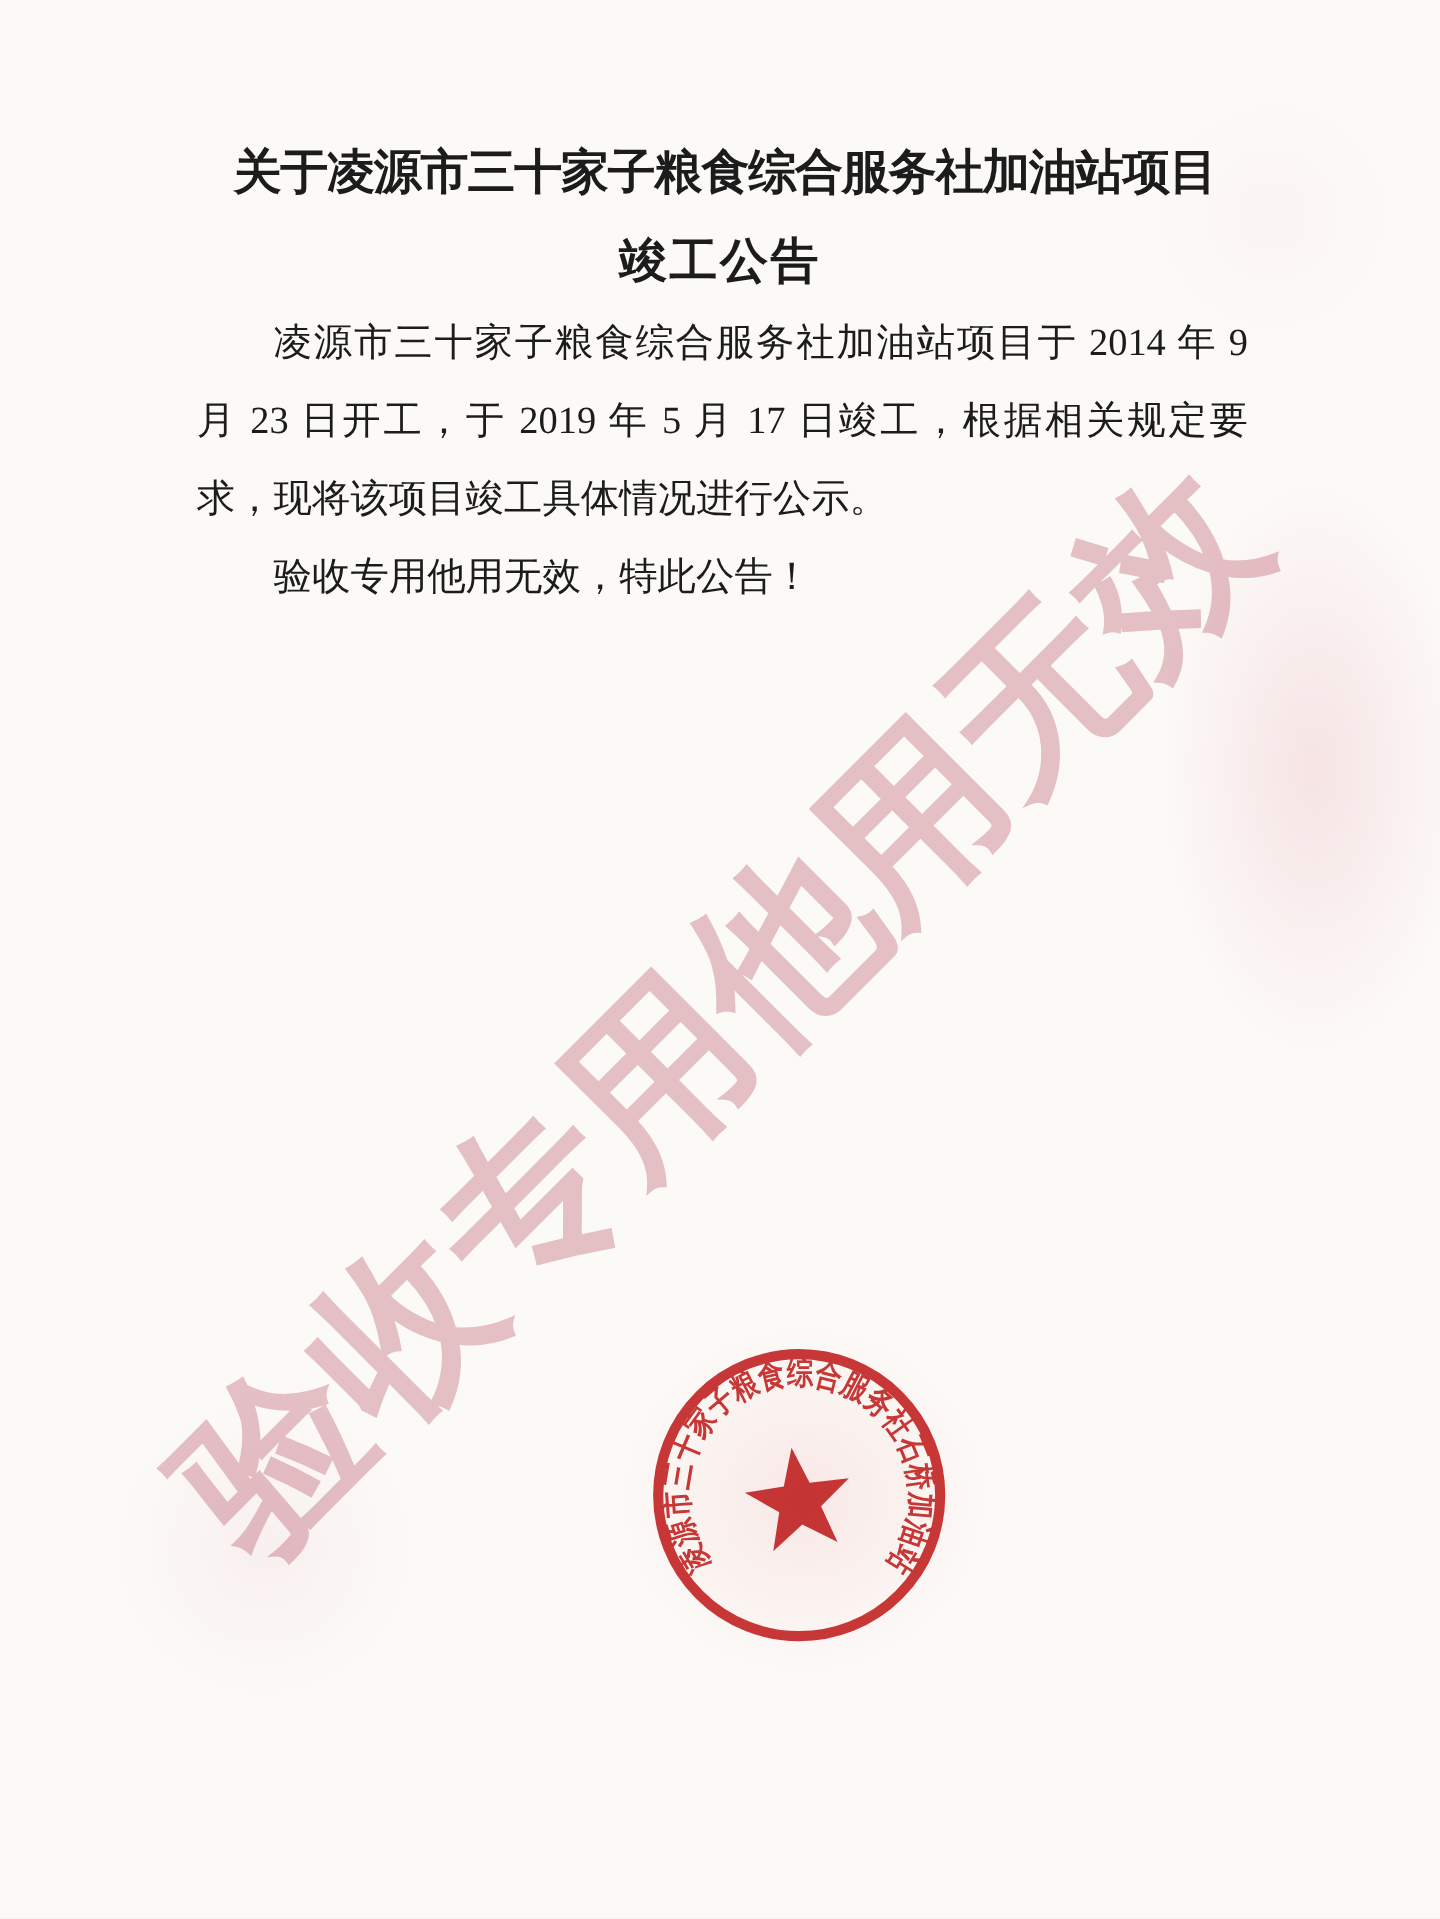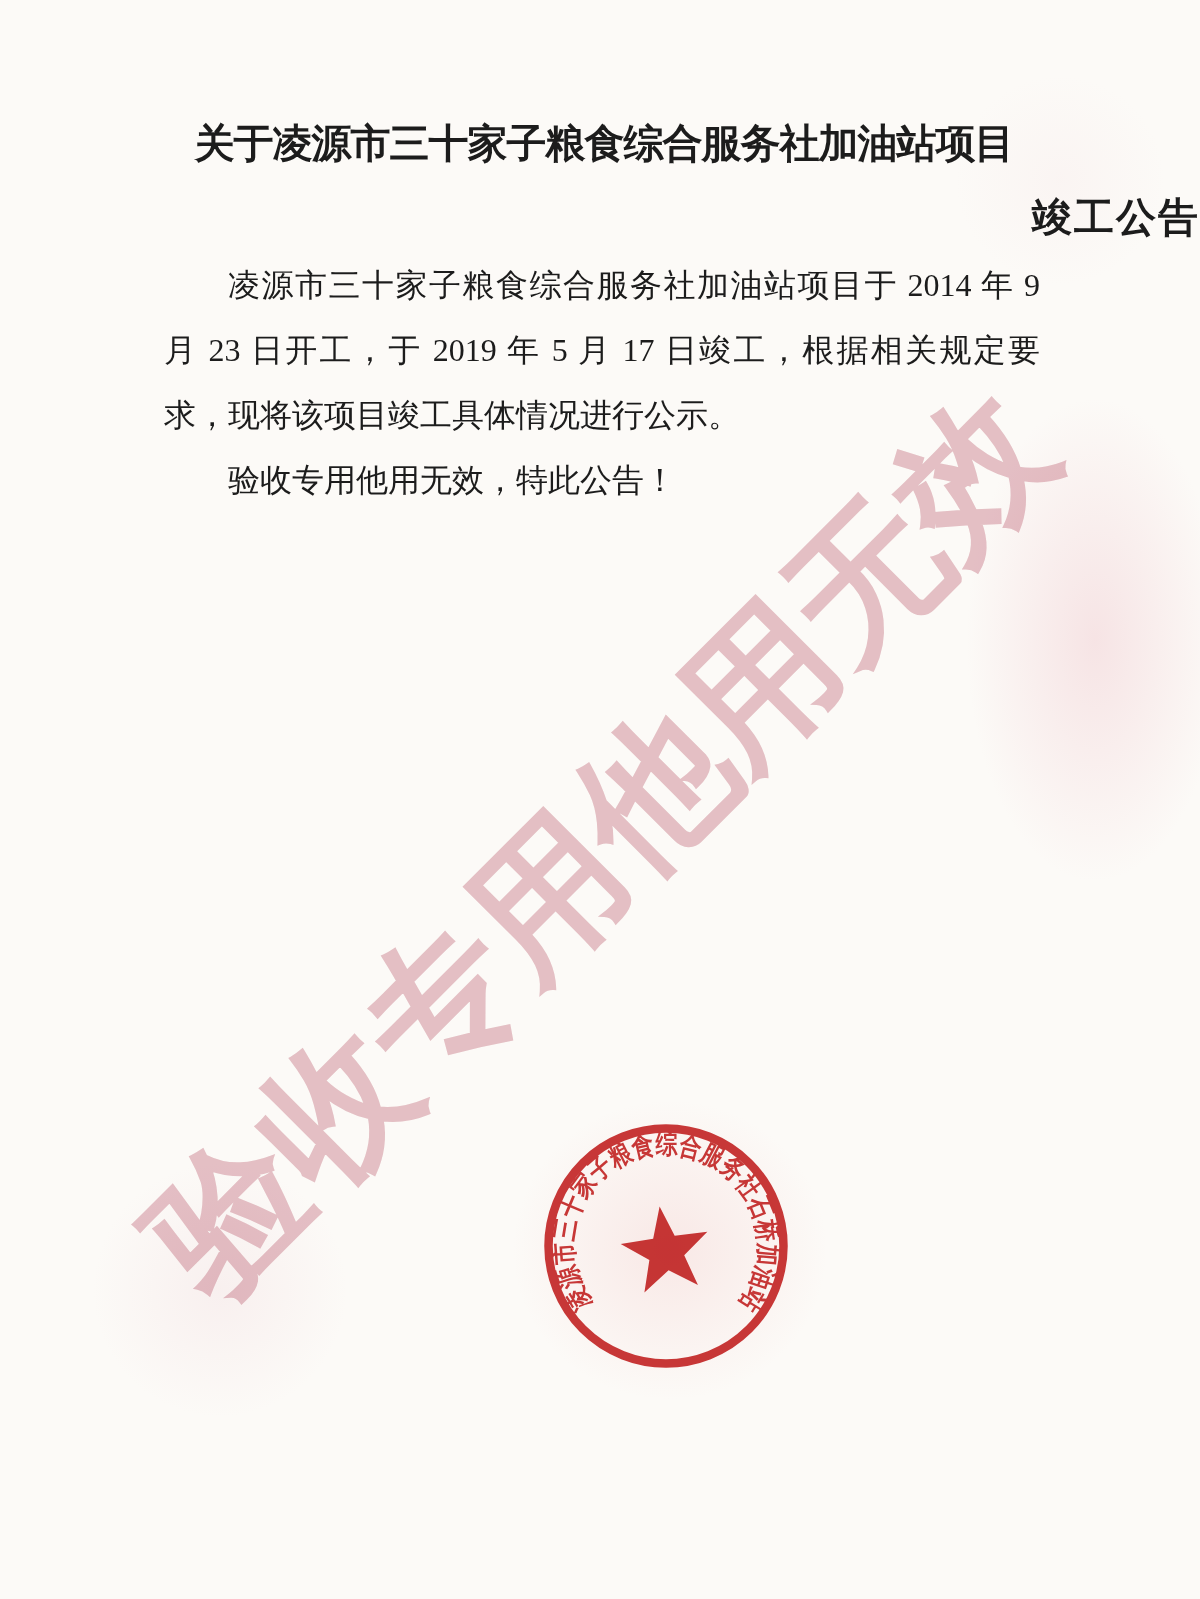--- a/index.html
+++ b/index.html
@@ -29,21 +29,21 @@
   .stain-bottomleft{left:50px;top:1120px;width:340px;height:340px;
     background:radial-gradient(closest-side,rgba(228,185,195,.16),rgba(228,185,195,0) 75%);}
 
   .title{
     position:absolute;left:0;top:112px;width:100%;
     margin:4px;text-align:center;
     font-size:40px;font-weight:bold;letter-spacing:-1px;
   }
   .subtitle{
     position:absolute;left:0;top:190px;width:100%;
-    text-align:right;
+    text-align:center;
     font-size:40px;font-weight:bold;letter-spacing:2px;
   }
   .body-text{
     position:absolute;left:164px;top:253px;width:876px;
     font-size:32px;line-height:65px;
     text-align:justify;
   }
   .body-text p{margin:0;text-indent:2em;}
   .body-text p.par-details{margin-top:10px;}
   .footer-unit{

